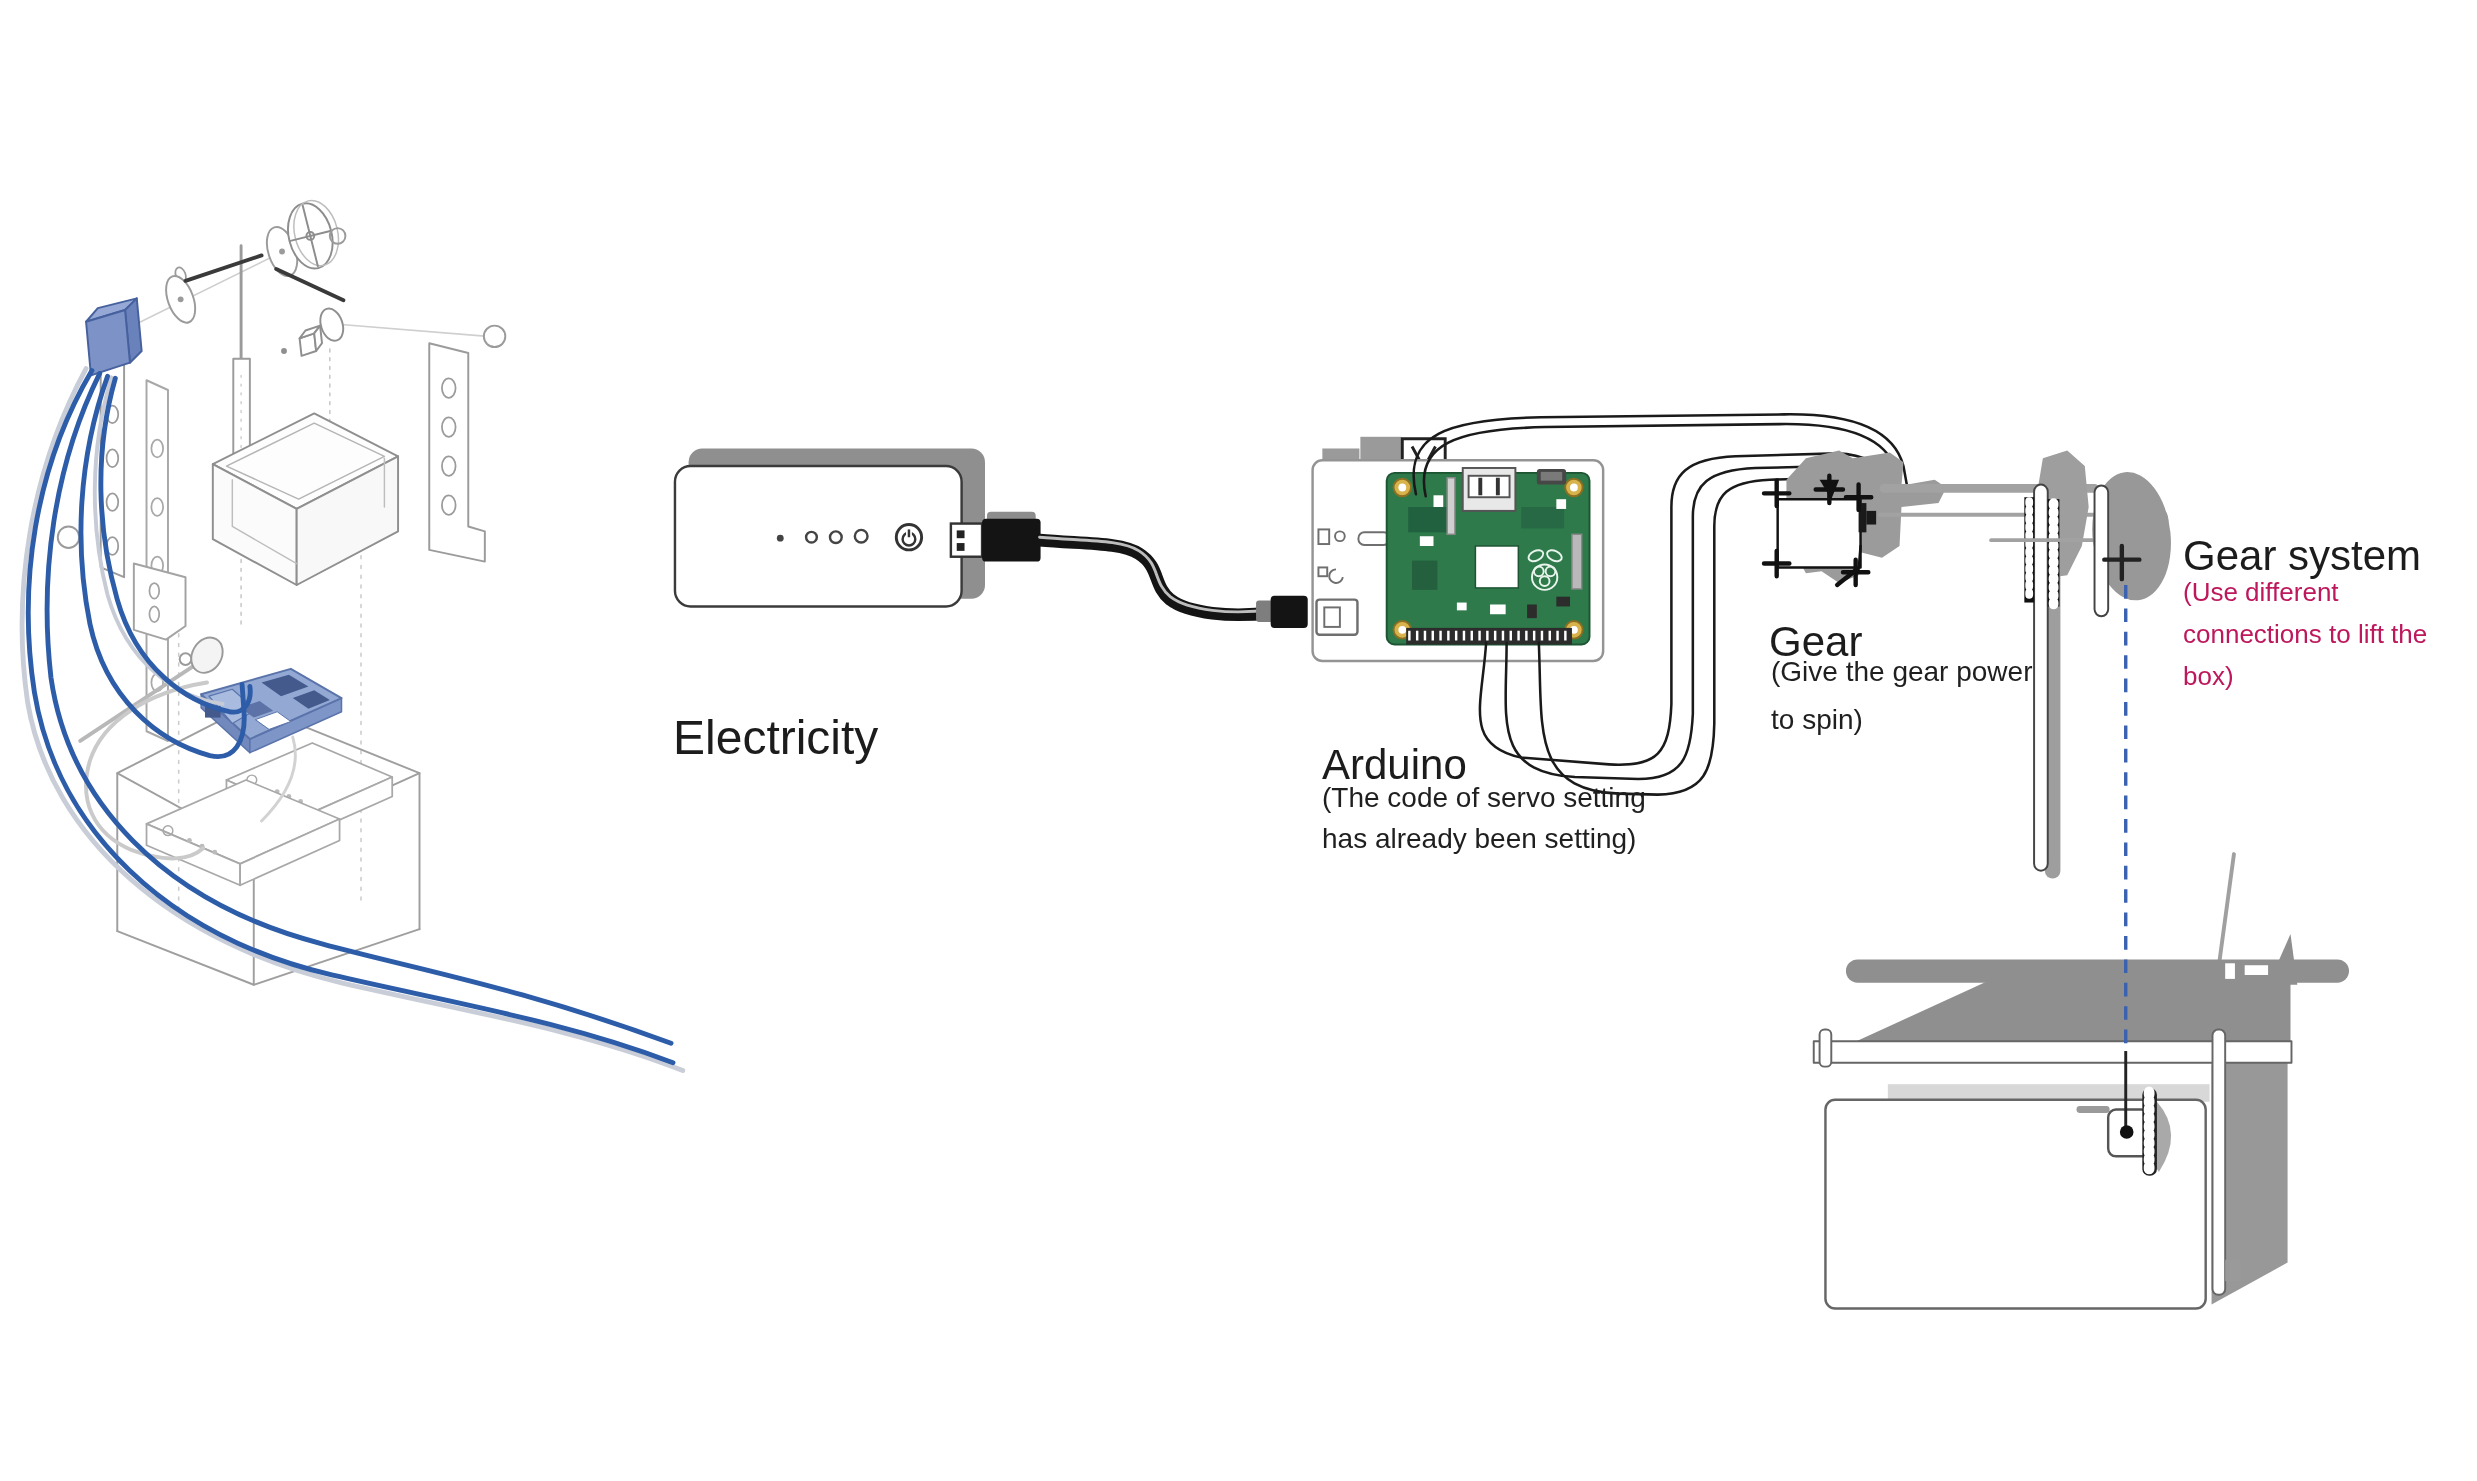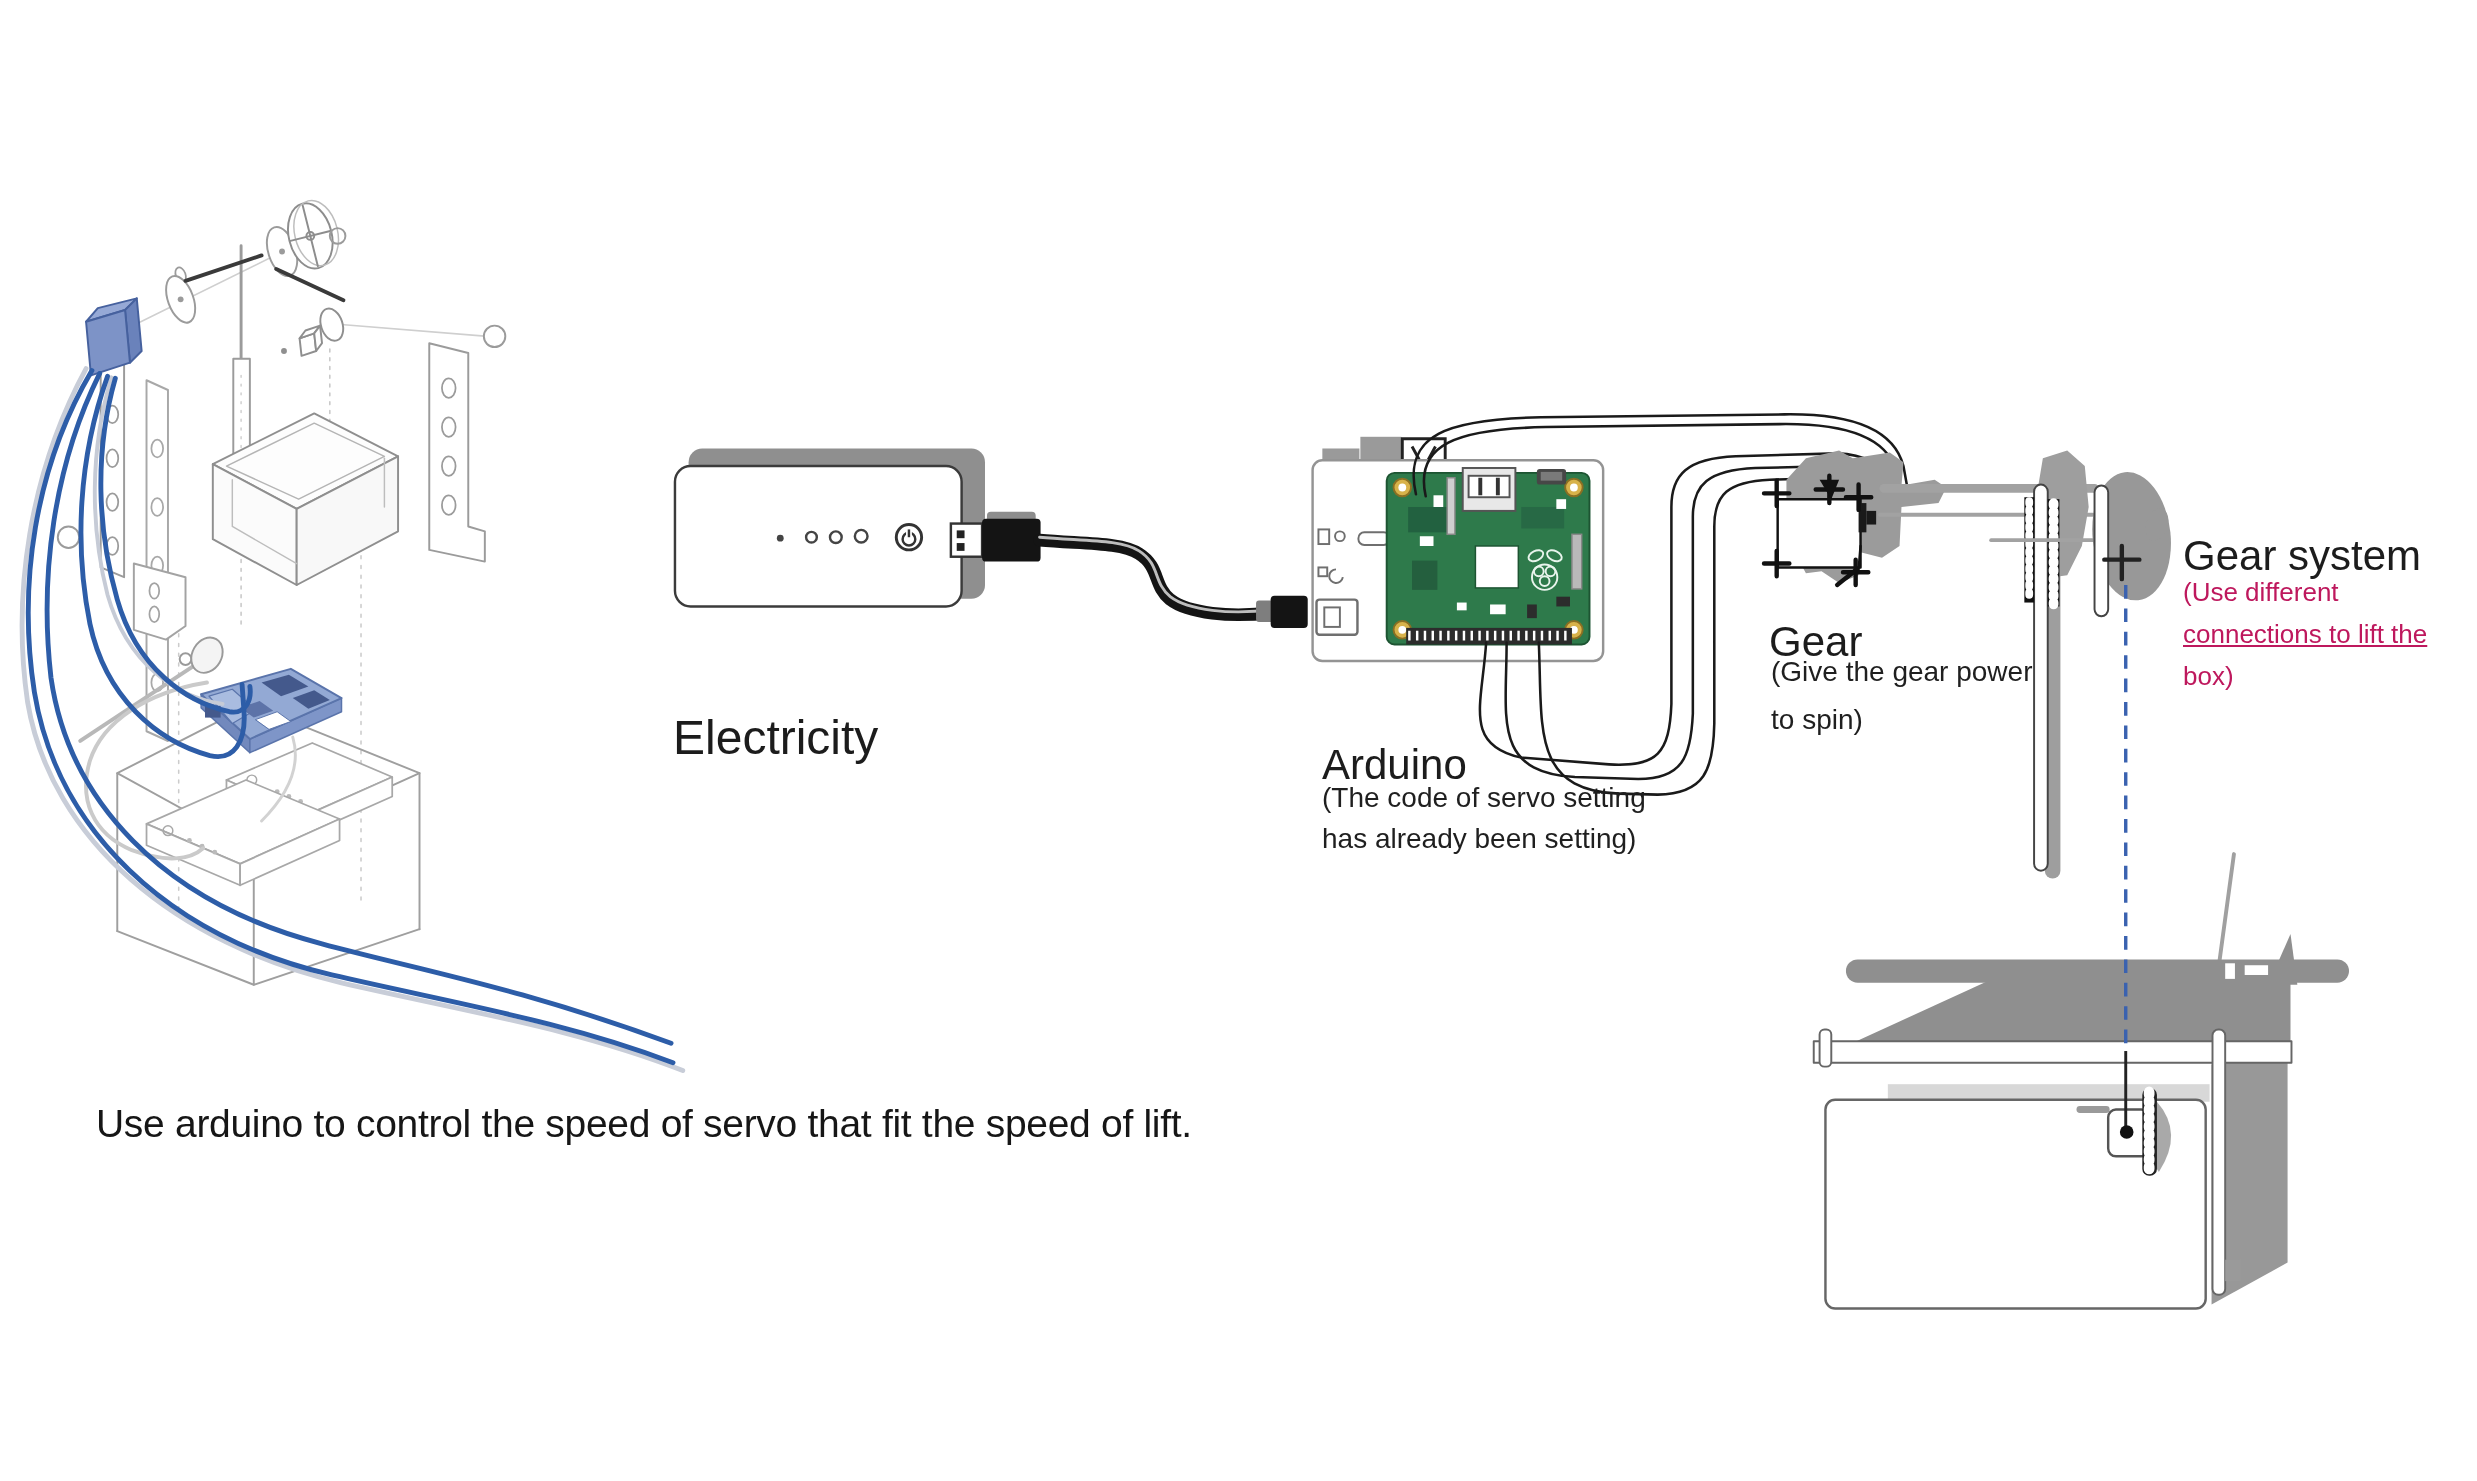--- a/index.html
+++ b/index.html
@@ -318,18 +318,17 @@
   <div class="lbl title" style="left:1322px;top:741px;">Arduino</div>
   <div class="lbl note" style="left:1322px;top:782px;">(The code of servo setting</div>
   <div class="lbl note" style="left:1322px;top:823px;">has already been setting)</div>
 
   <div class="lbl title" style="left:1769px;top:618px;">Gear</div>
   <div class="lbl note" style="left:1771px;top:656px;">(Give the gear power</div>
   <div class="lbl note" style="left:1771px;top:704px;">to spin)</div>
 
   <div class="lbl title" style="left:2183px;top:532px;">Gear system</div>
   <div class="lbl note-sm" style="left:2183px;top:577px;">(Use different</div>
-  <div class="lbl note-sm" style="left:2183px;top:619px;text-decoration:underline;">connections to lift the</div>
+  <div class="lbl note-sm" style="left:2183px;top:619px;">connections to lift the</div>
   <div class="lbl note-sm" style="left:2183px;top:661px;">box)</div>
 
-  <div class="lbl caption" style="left:96px;top:1102px;">Use arduino to control the speed of servo that fit the speed of lift.</div>
 </div>
 
 
 </body></html>

